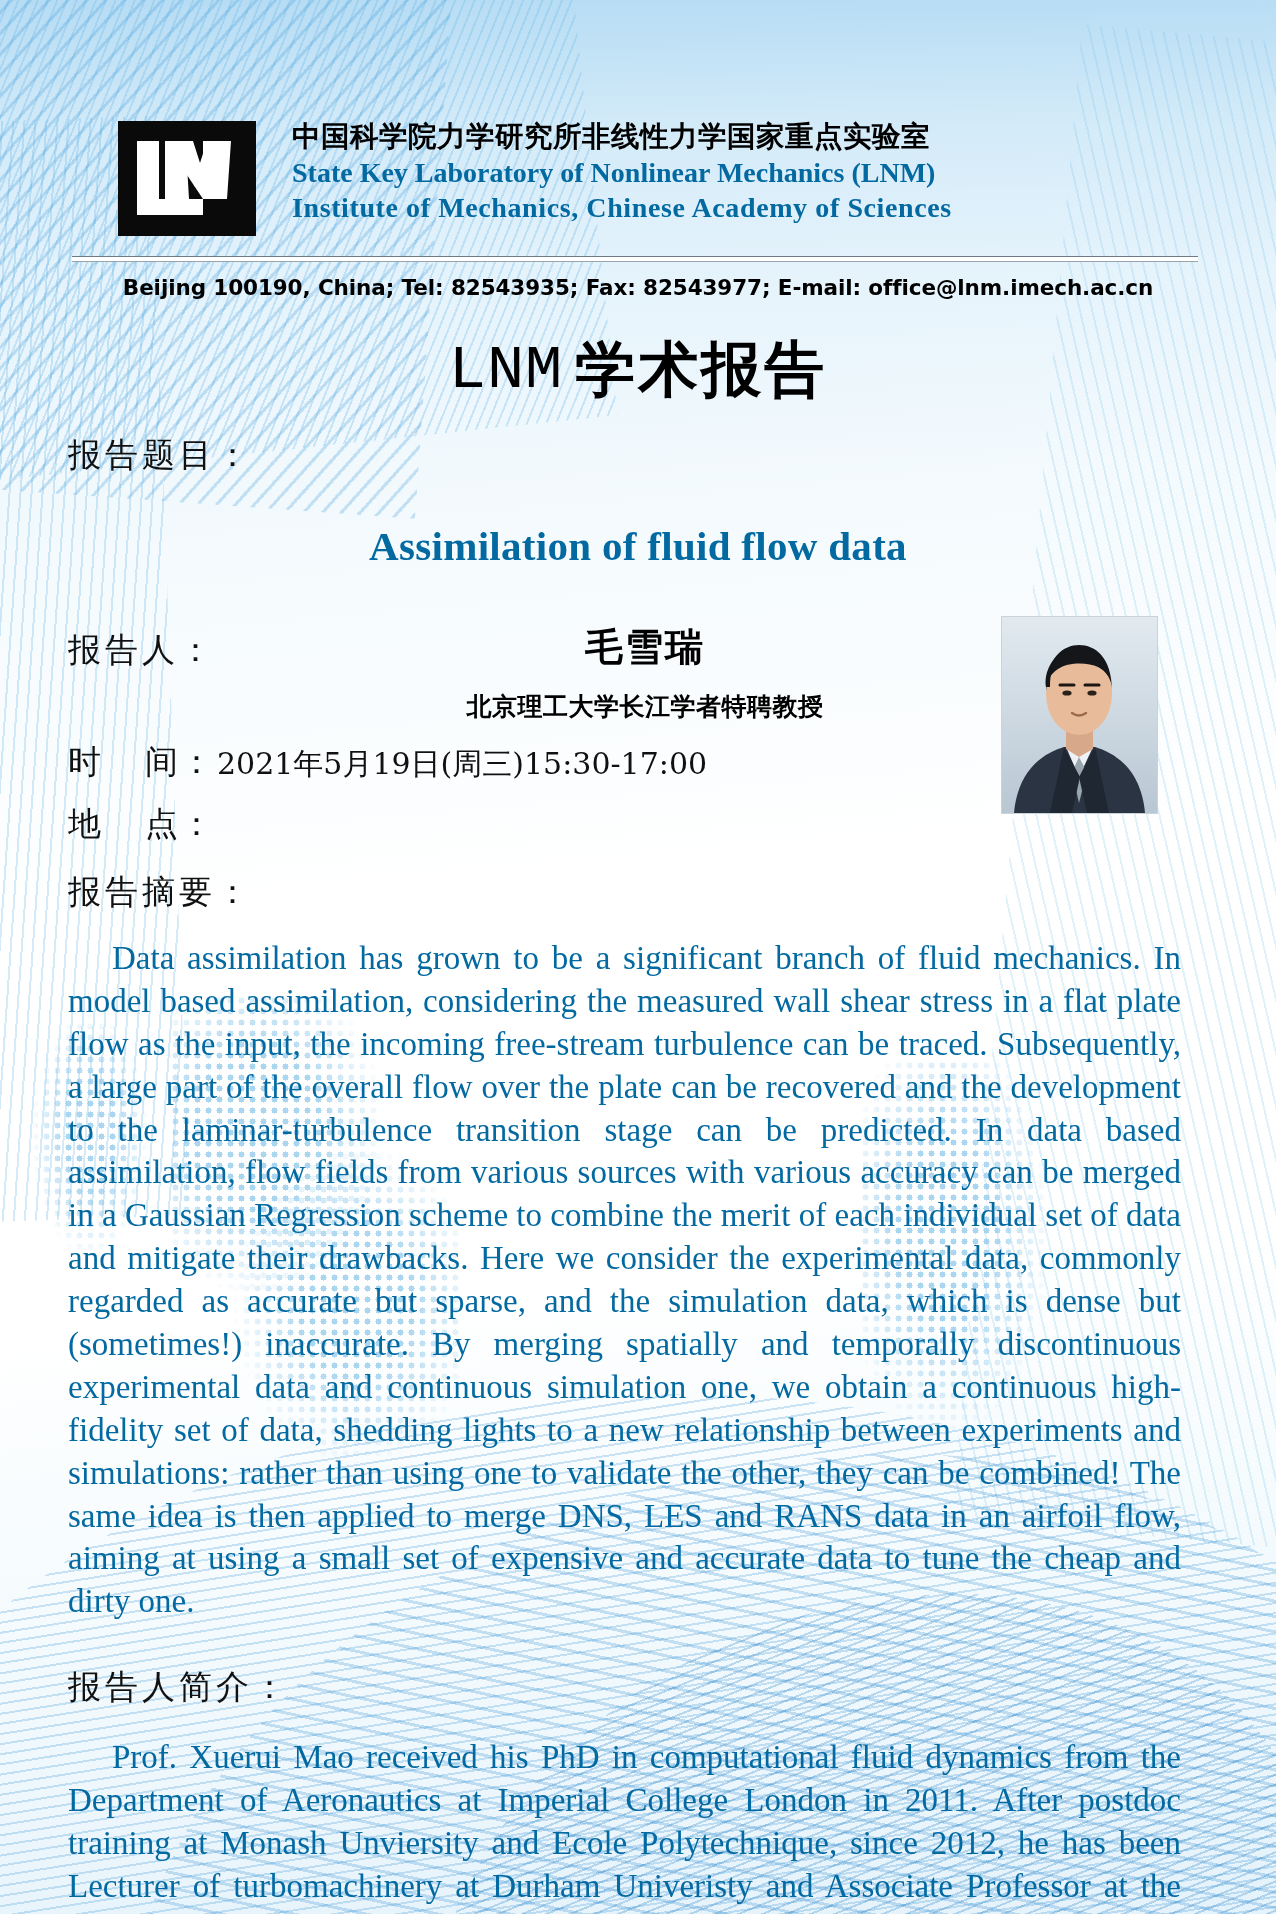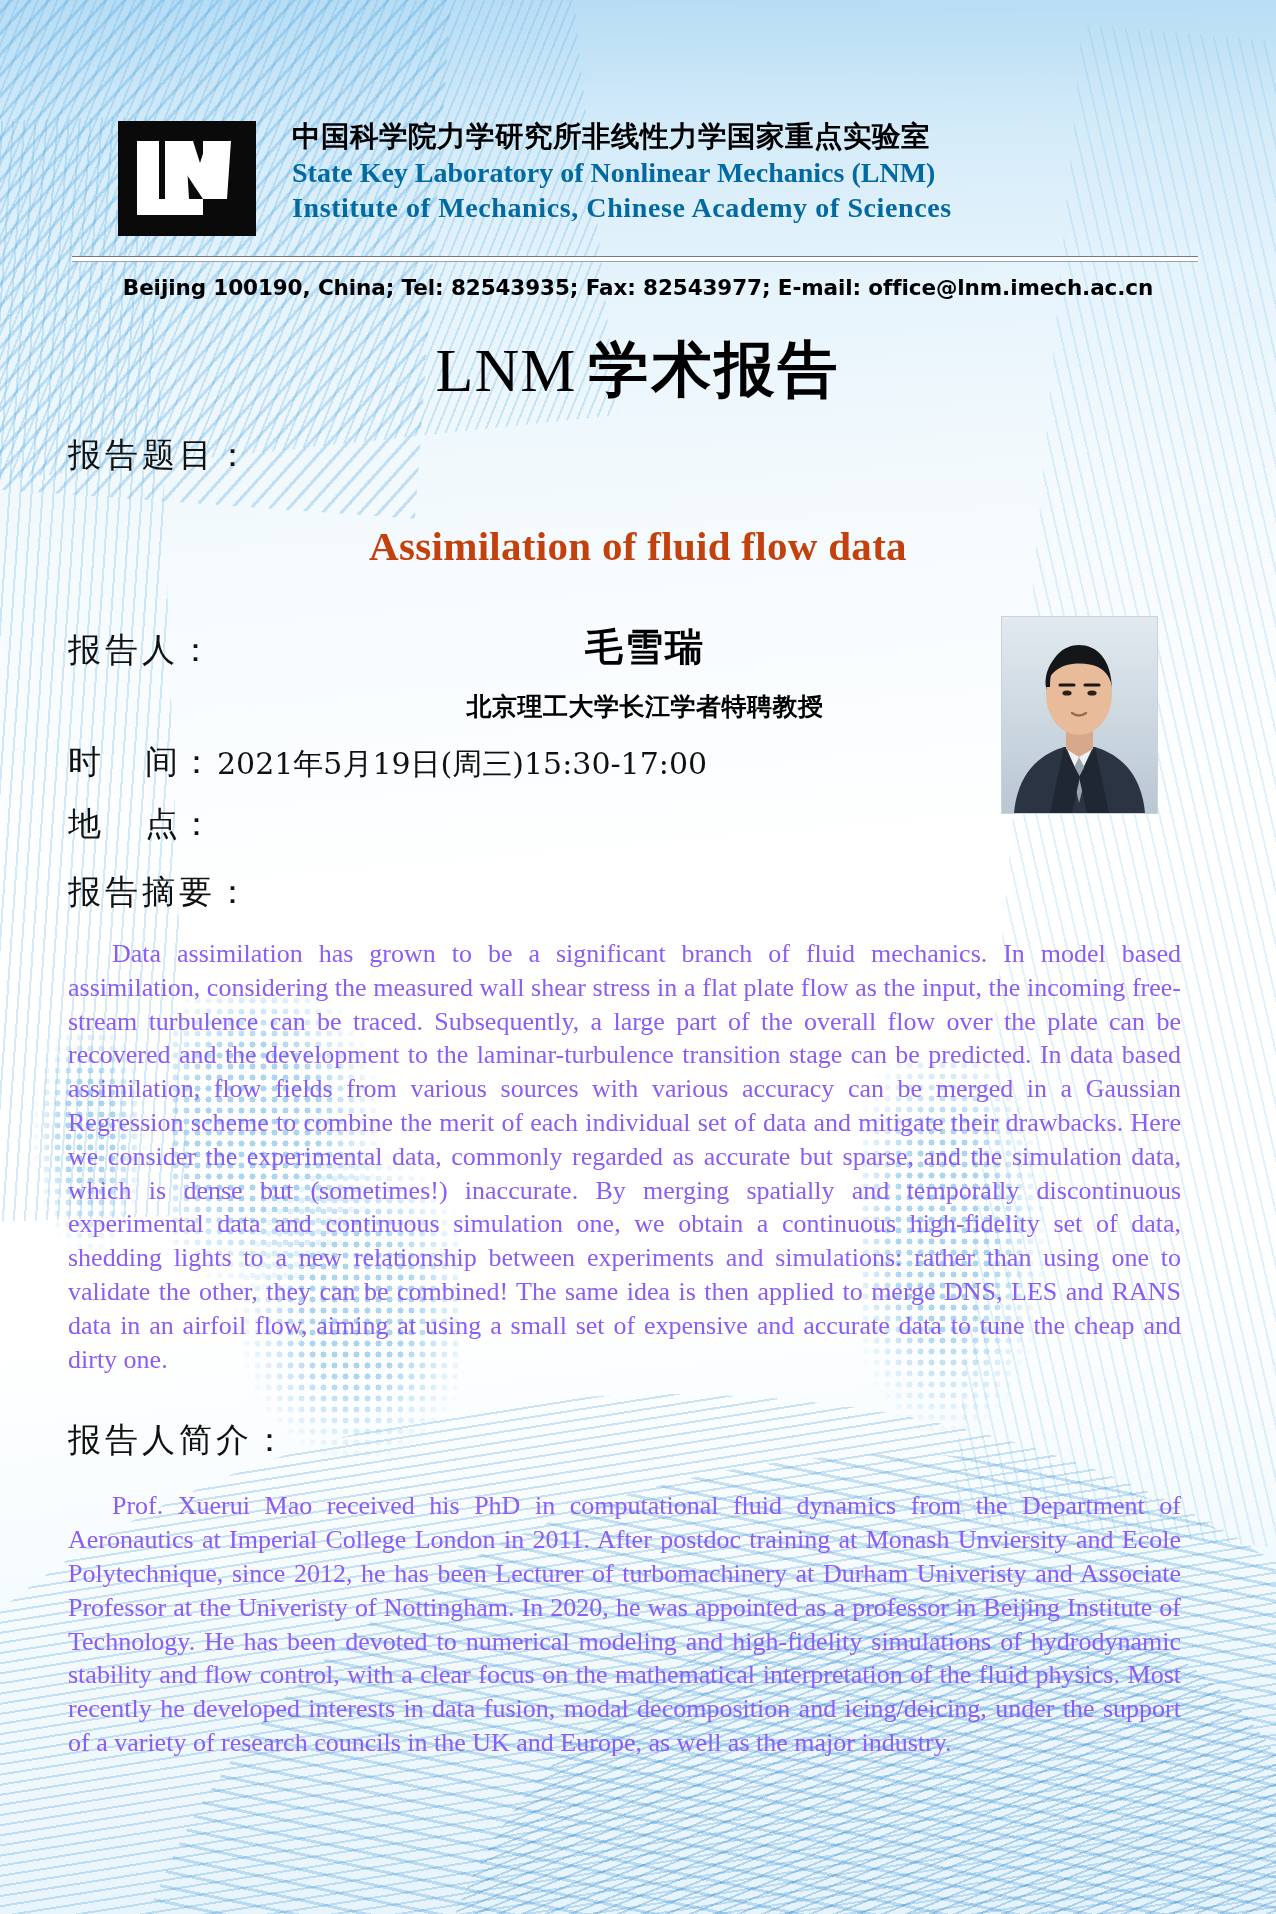--- a/index.html
+++ b/index.html
@@ -187,21 +187,21 @@
     letter-spacing: -0.1px;
   }
 
   .lnm-title {
     margin-top: 30px;
     text-align: center;
     font-size: 0;
     white-space: nowrap;
   }
   .lnm-title .lat {
-    font-family: Liberation Serif, serif;
+    font-family: Liberation Mono, monospace;
     font-size: 62px;
     font-weight: normal;
     color: #000;
     letter-spacing: 1px;
     vertical-align: middle;
   }
   .lnm-title .cjk {
     font-family: "DejaVu Sans", sans-serif;
     font-size: 60px;
     font-weight: bold;
@@ -222,21 +222,21 @@
   .row-title-label {
     margin: 22px 0 0 68px;
   }
 
   .talk-title {
     margin: 44px 60px 0 60px;
     text-align: center;
     font-family: "Liberation Serif", serif;
     font-weight: bold;
     font-size: 41px;
-    color: #c2410c;
+    color: #0369a1;
     letter-spacing: 0.3px;
   }
 
   .speaker-area {
     position: relative;
     margin-top: 52px;
     min-height: 230px;
   }
   .speaker-label {
     position: absolute;
@@ -306,23 +306,23 @@
   .section-label {
     margin: 18px 0 0 68px;
   }
   .bio-label {
     margin: 42px 0 0 68px;
   }
 
   .body-text {
     margin: 22px 95px 0 68px;
     font-family: "Liberation Serif", serif;
-    font-size: 26px;
+    font-size: 33px;
     line-height: 1.30;
-    color: #8b5cf6;
+    color: #0369a1;
     text-align: justify;
     text-justify: inter-word;
     text-indent: 44px;
   }
   .body-text.bio { margin-top: 26px; }
 </style>
 </head>
 <body>
 
 <div class="poster">

